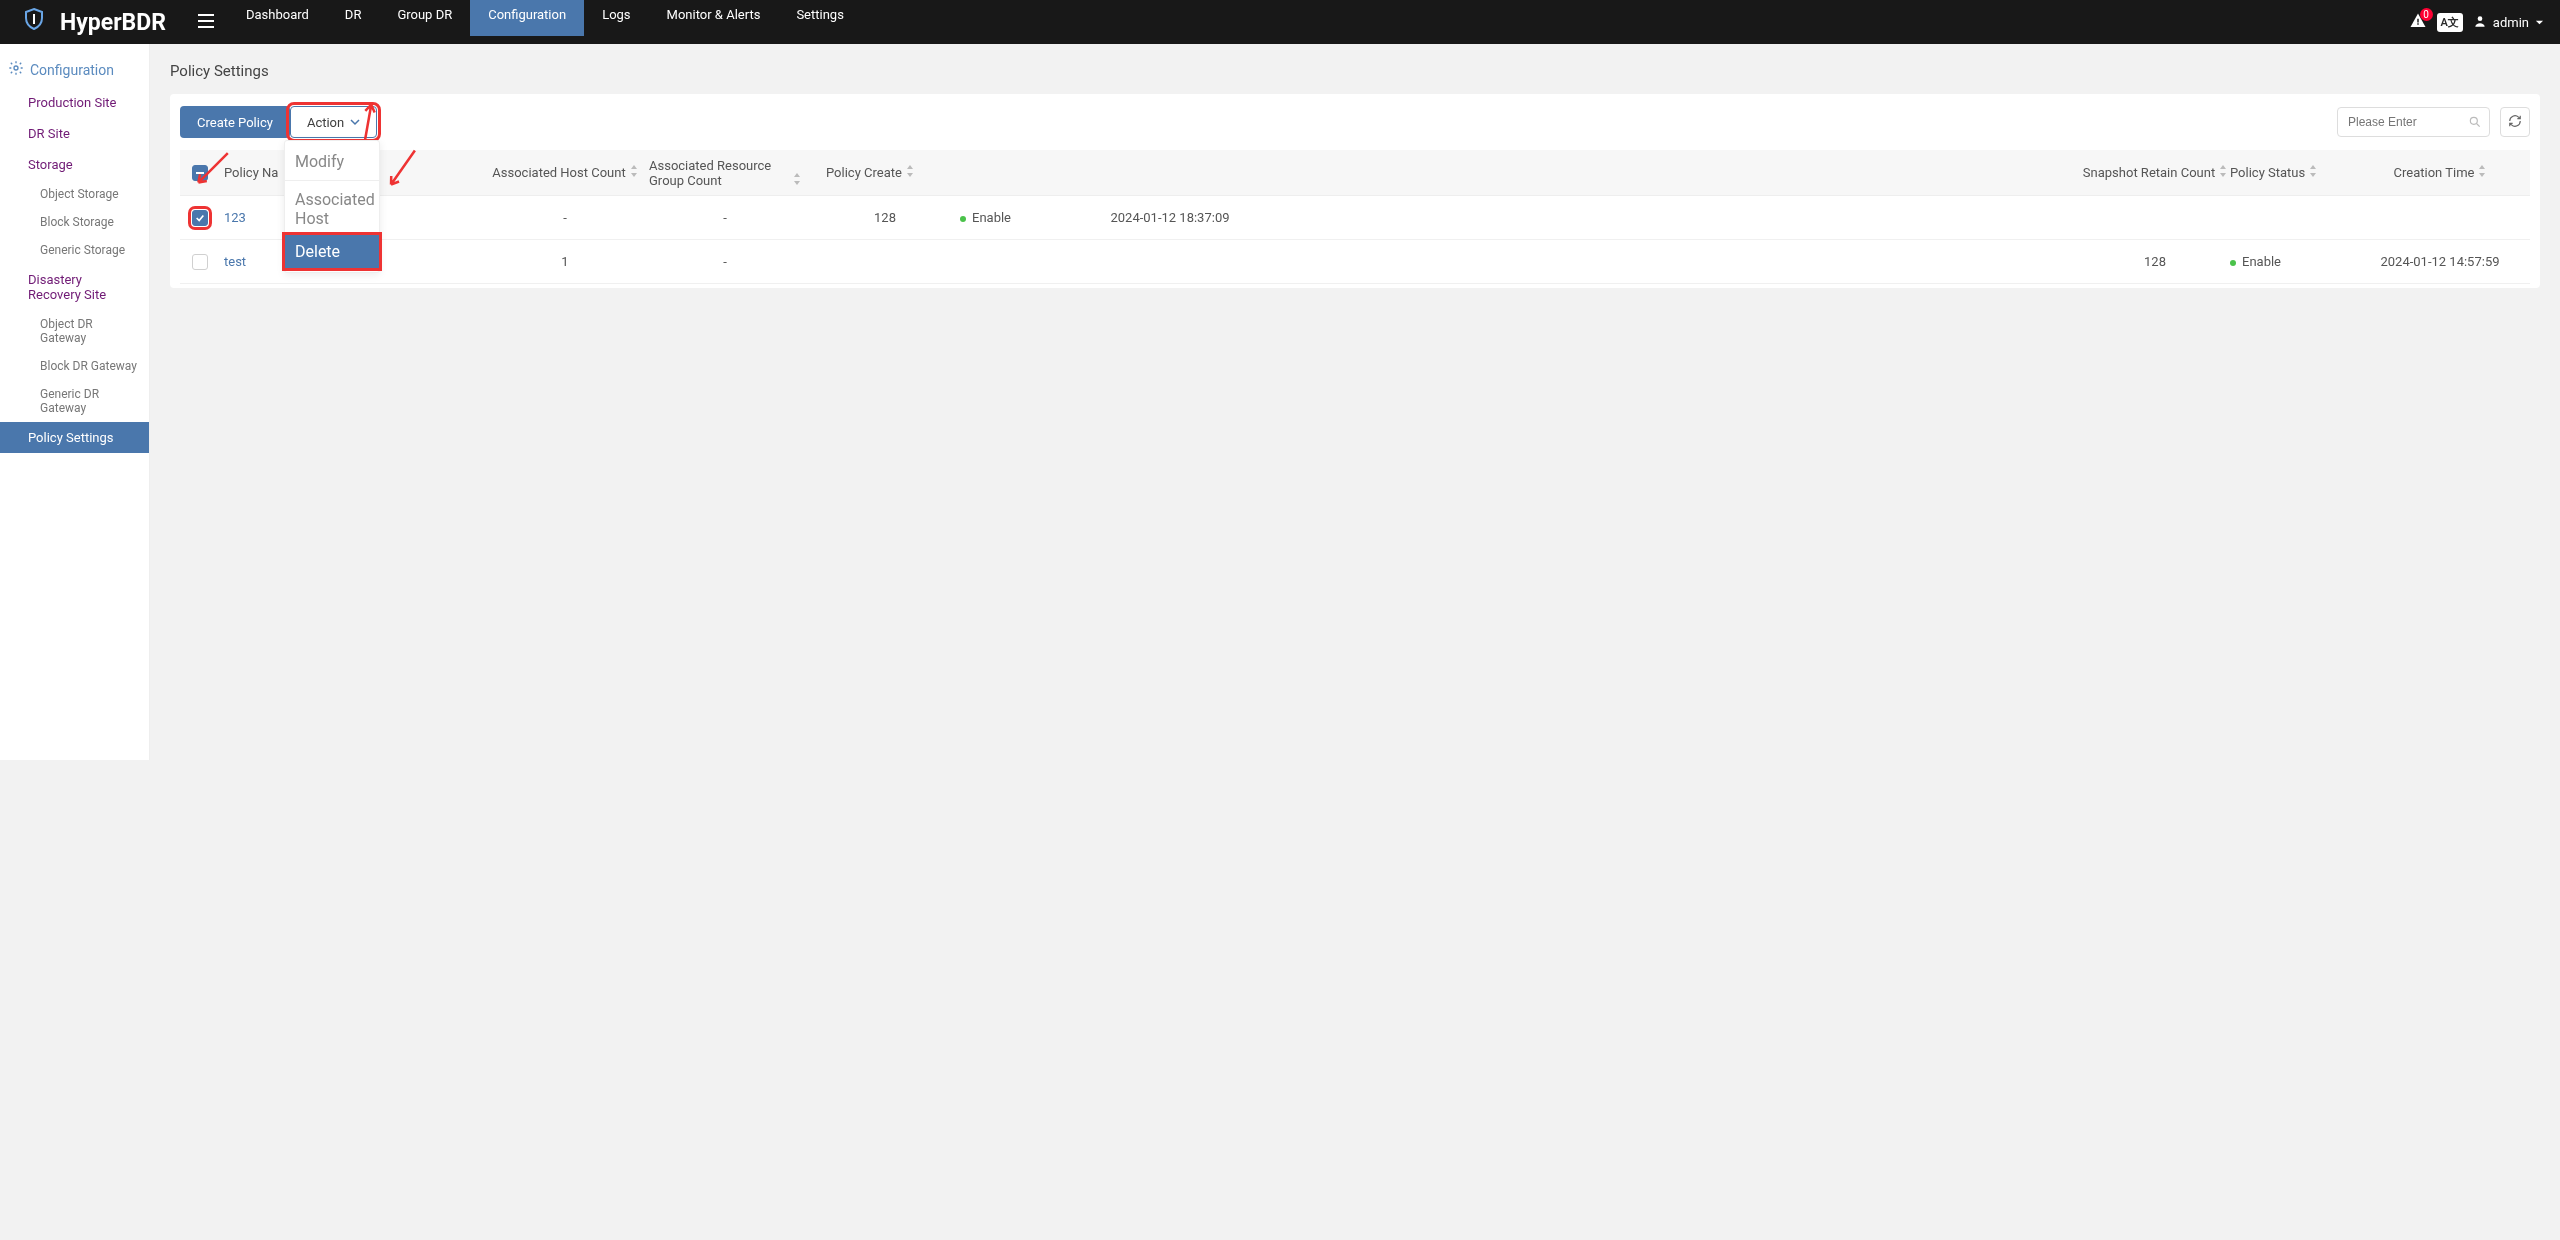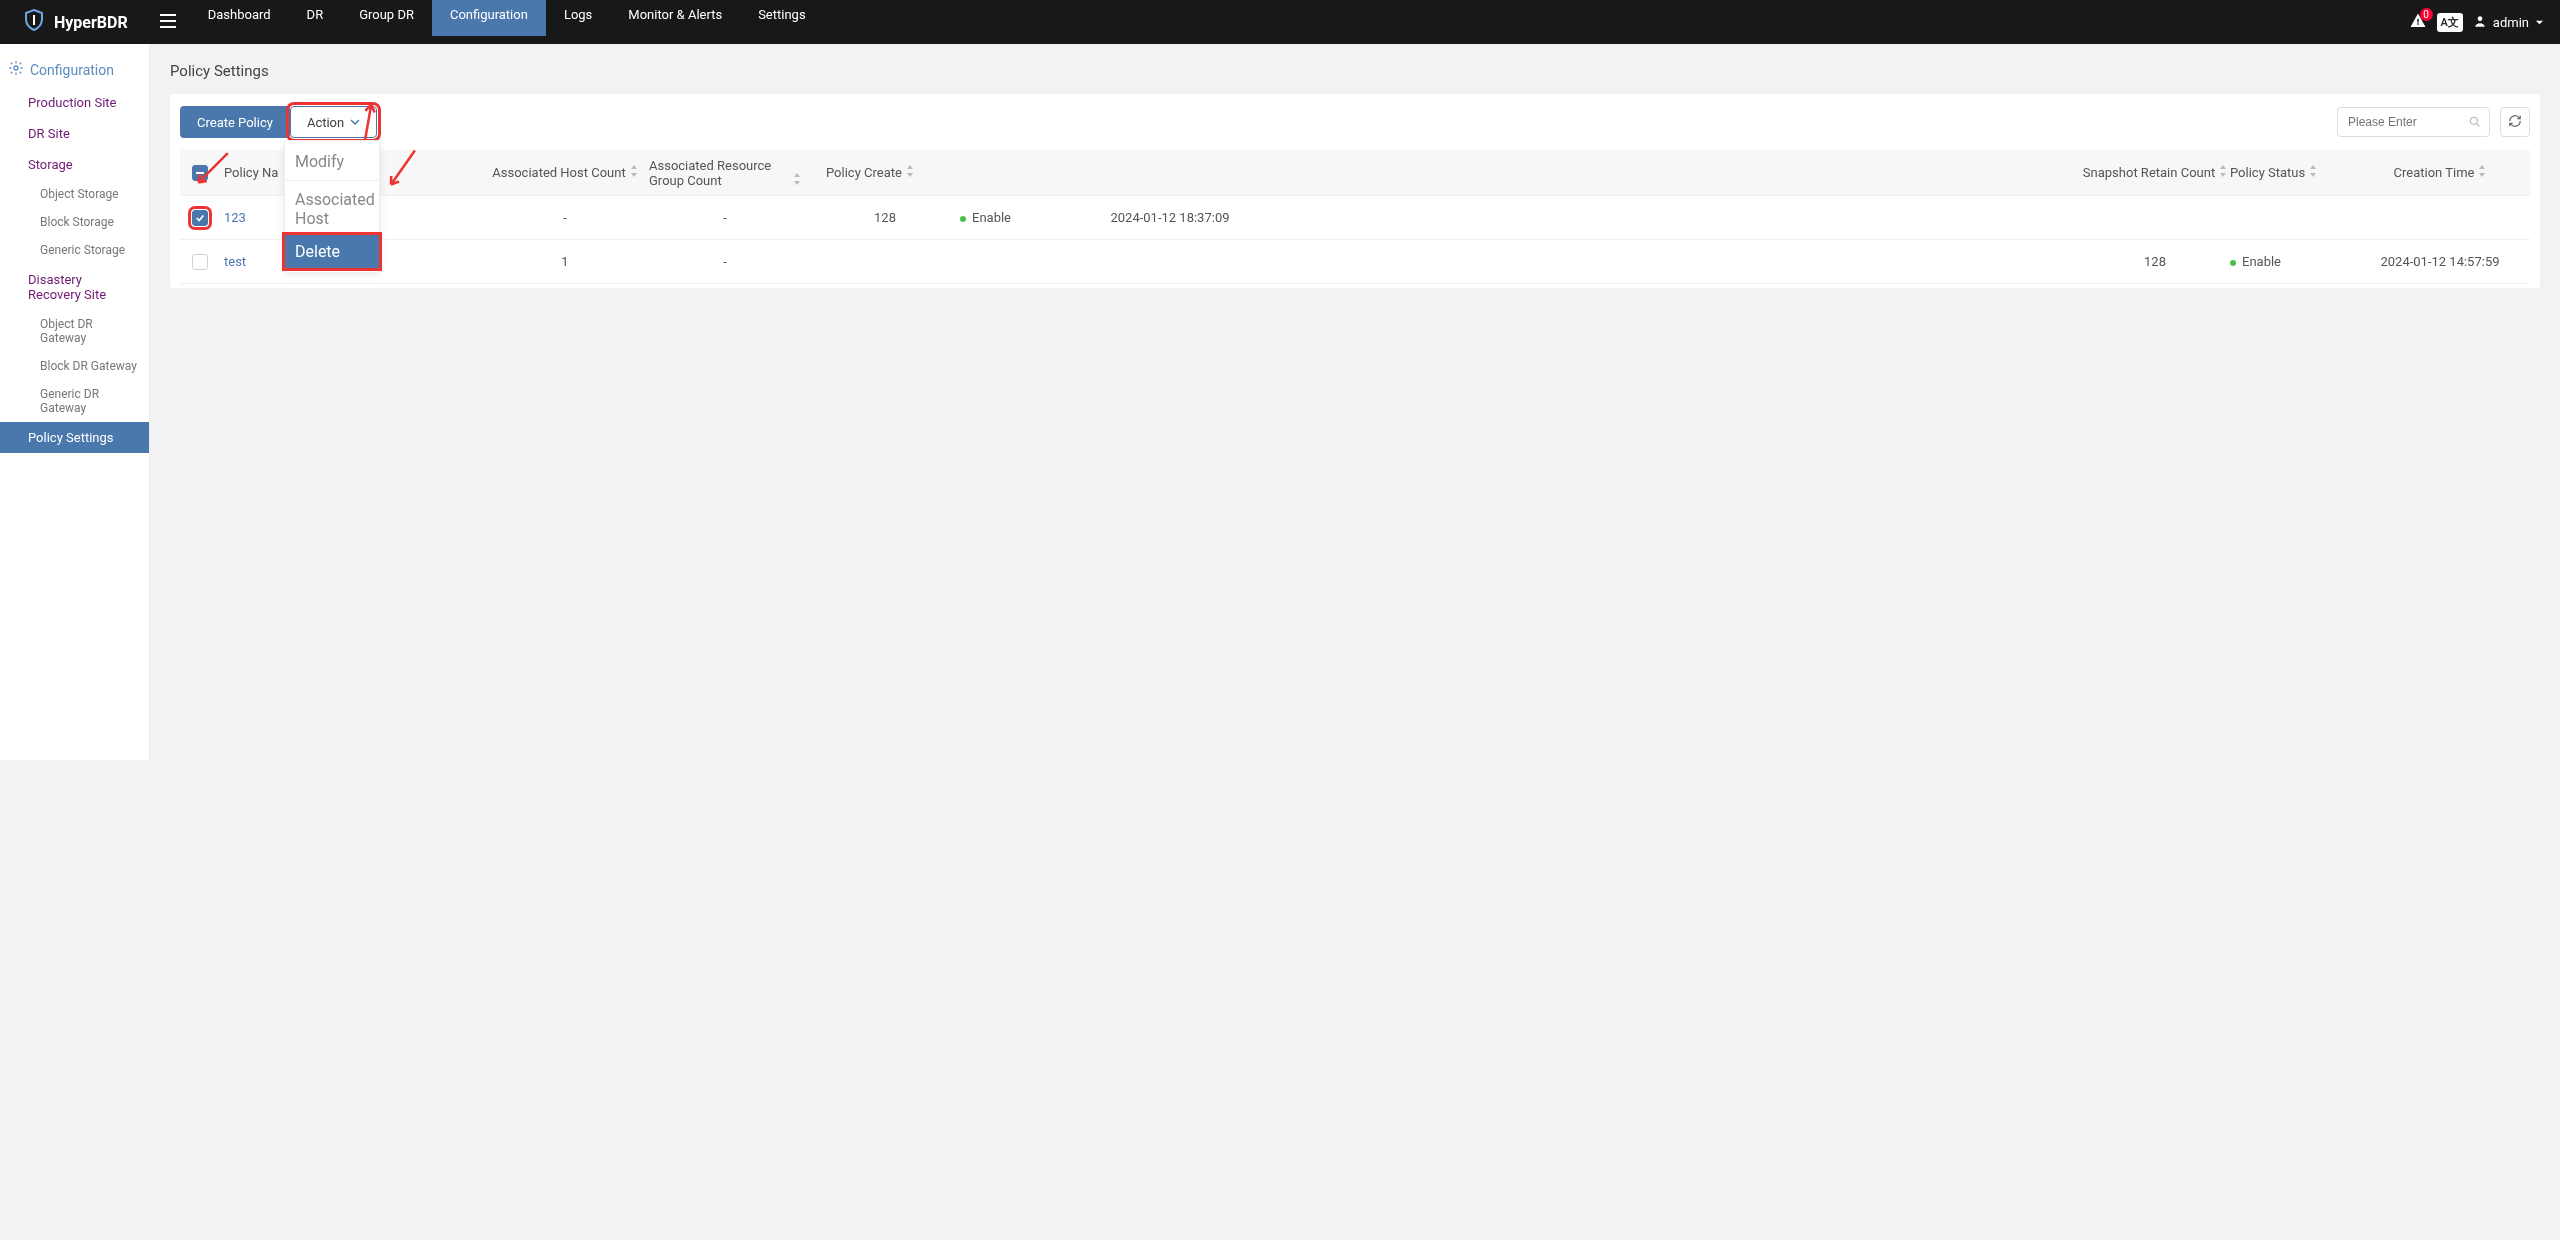--- a/index.html
+++ b/index.html
@@ -15,22 +15,22 @@
     display: flex;
     align-items: center;
     color: #fff;
     position: relative;
   }
   .brand {
     display: flex;
     align-items: center;
     padding: 0 18px 0 22px;
     font-weight: 700;
-    font-size: 16px;
-    gap: 8px;
+    font-size: 23px;
+    gap: 14px;
   }
   .brand svg { width: 24px; height: 24px; }
   .ham {
     width: 44px;
     height: 44px;
     display: flex;
     align-items: center;
     justify-content: center;
     cursor: pointer;
   }

